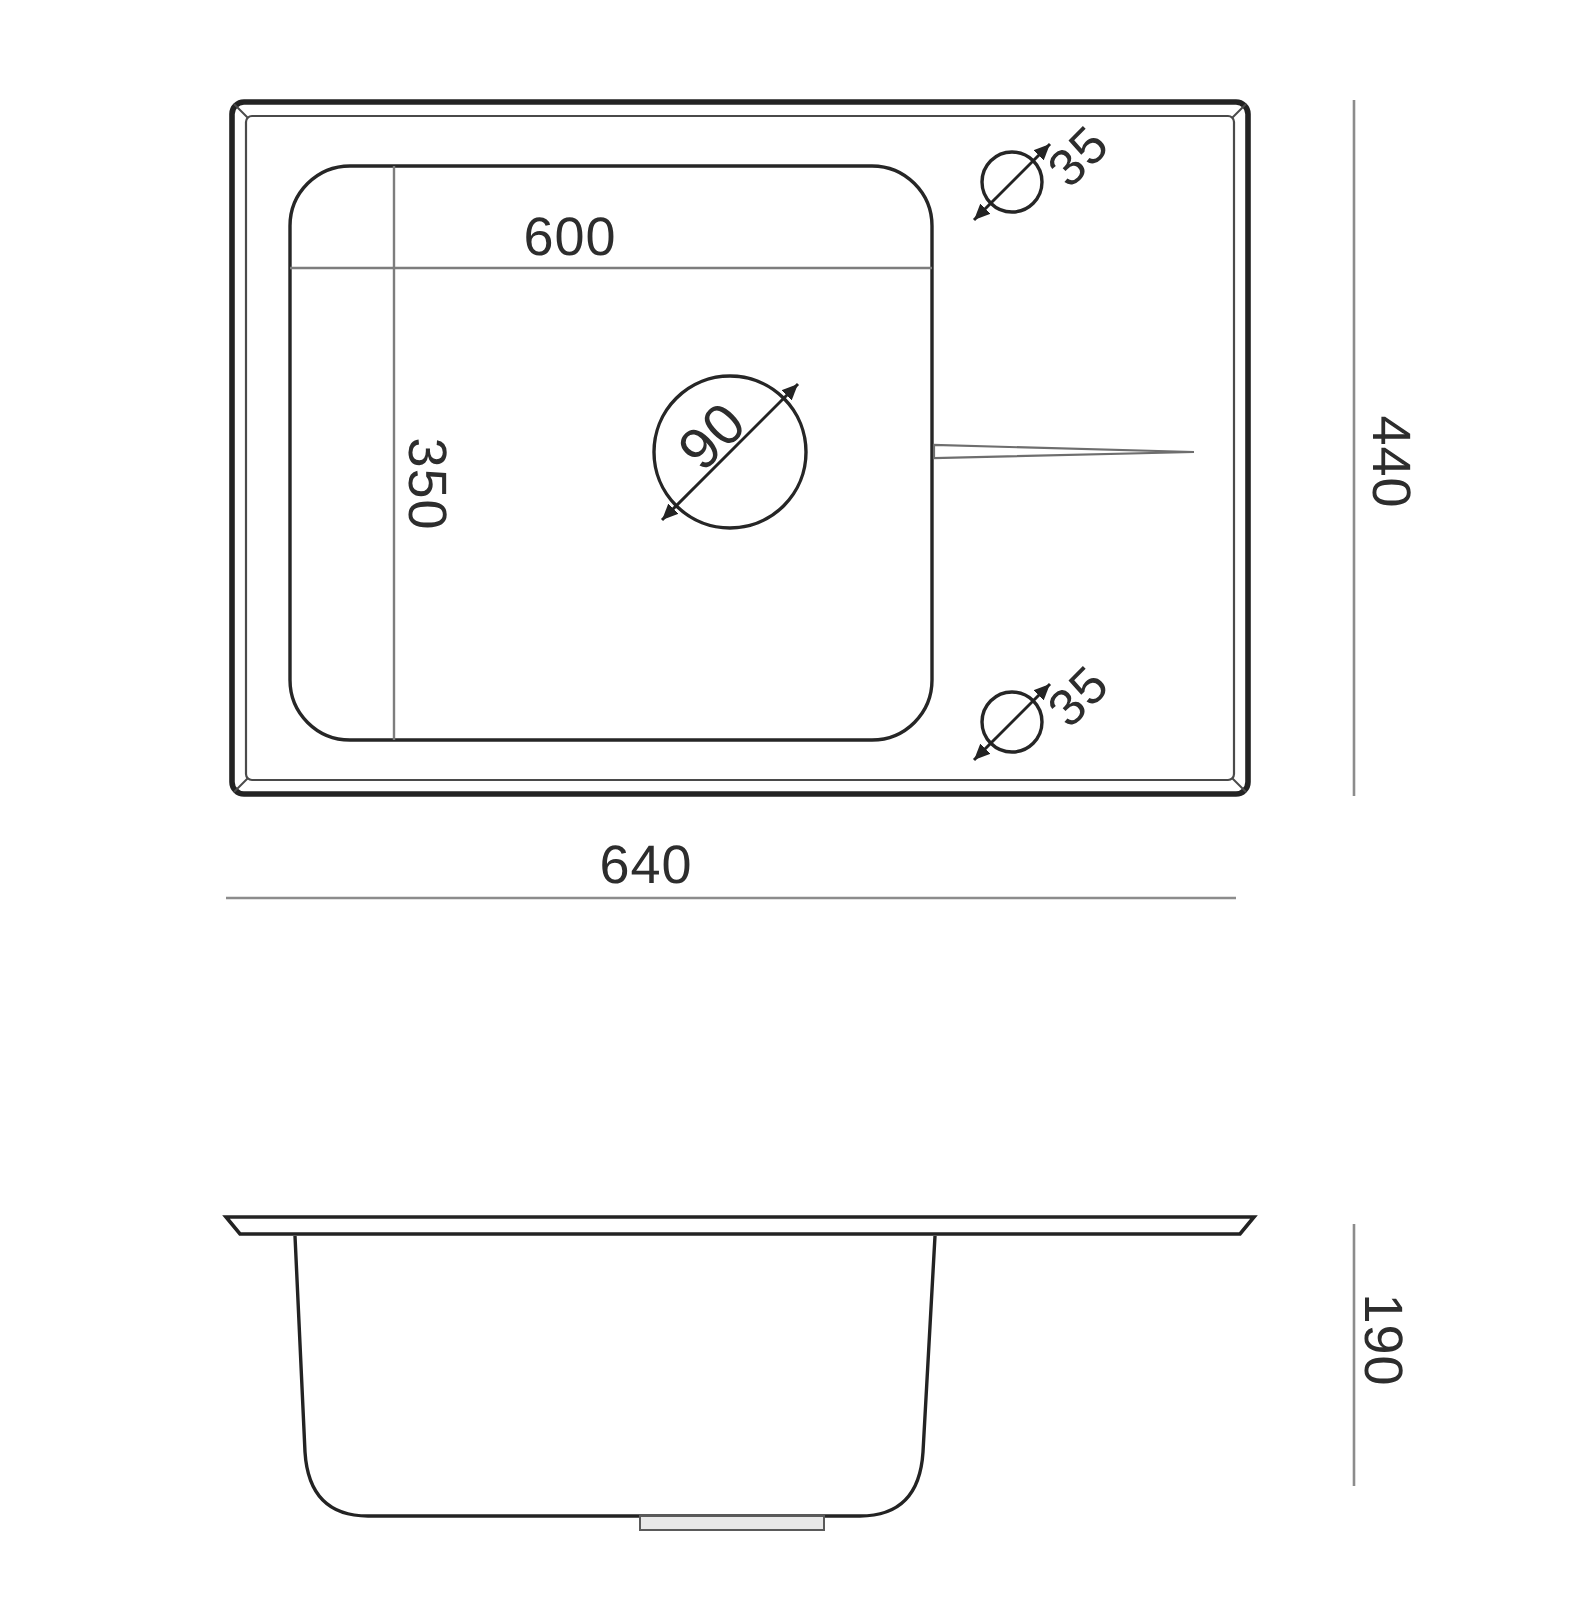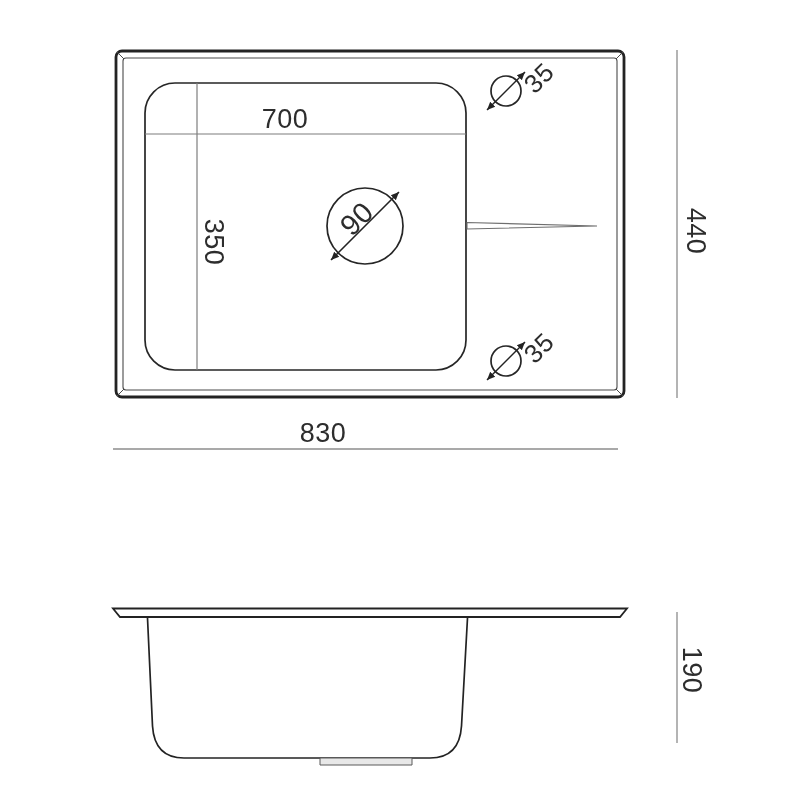--- a/index.html
+++ b/index.html
@@ -75,29 +75,29 @@
     <g>
 
       <polygon points="113,608.5 627,608.5 620,617 120,617" fill="#ffffff" stroke="#232323" stroke-width="1.8"></polygon>
 
       <path d="M 147.5 618 L 152.5 726 Q 154.5 758 184 758 L 430 758 Q 459.5 758 461.5 726 L 467.5 618" fill="none" stroke="#232323" stroke-width="1.7"></path>
 
       <polygon points="320,758 412,758 412,765 320,765" fill="#e8e8e8" stroke="#5a5a5a" stroke-width="1"></polygon>
     </g>
   </svg>
 
-  <div class="dim" style="left:285px;top:119px;">700</div>
+  <div class="dim" style="left:285px;top:119px;">600</div>
 
   <div class="dim rot90" style="left:213px;top:242px;">350</div>
 
   <div class="dim rotm45 drain" style="left:357px;top:219px;">90</div>
 
   <div class="dim rotm45 small" style="left:539px;top:78px;">35</div>
 
   <div class="dim rotm45 small" style="left:539px;top:348px;">35</div>
 
   <div class="dim rot90" style="left:695px;top:231px;">440</div>
 
-  <div class="dim" style="left:323px;top:433px;">830</div>
+  <div class="dim" style="left:323px;top:433px;">640</div>
 
   <div class="dim rot90" style="left:691px;top:670px;">190</div>
 
 </div>
 
 </body></html>

